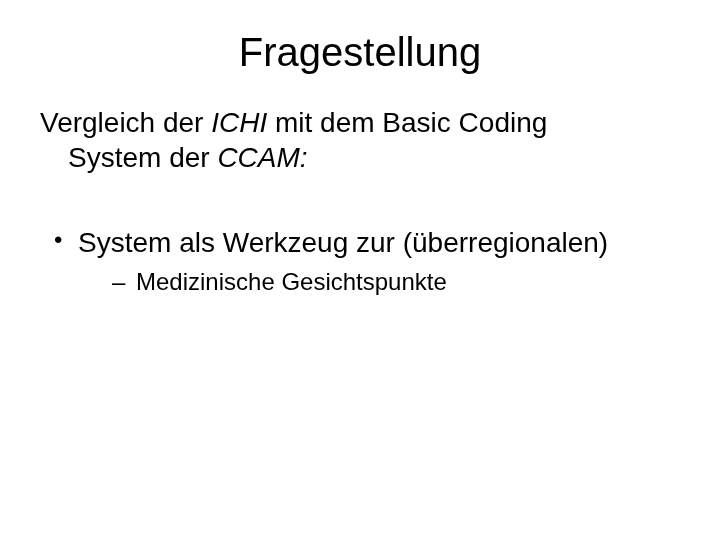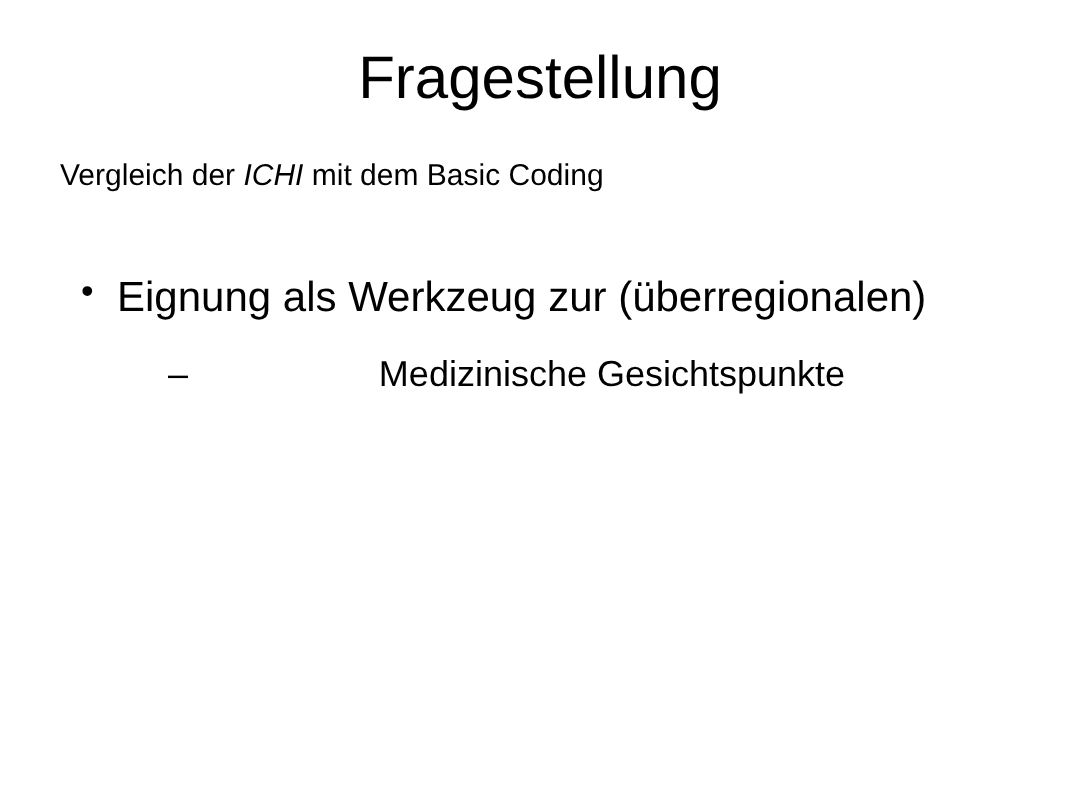--- a/index.html
+++ b/index.html
@@ -18,21 +18,21 @@
     padding: 20px 40px 40px 40px;
     position: relative;
   }
   .title {
     text-align: center;
     font-size: 40px;
     font-weight: 400;
     margin: 10px 0 30px 0;
   }
   .intro {
-    font-size: 20px;
+    font-size: 28px;
     line-height: 1.25;
     margin: 0 0 50px 0;
     padding-left: 0px;
     text-indent: 0;
   }
   .intro .line2 {
     display: block;
     padding-left: 28px;
   }
   .l1-list {
@@ -52,23 +52,22 @@
     position: absolute;
     left: 4px;
     top: 0;
     font-size: 24px;
   }
   .l1-item .line2 {
     display: block;
   }
   .l2-list {
     list-style: none;
-    margin: 19px 0 0 0;
+    margin: 6px 0 0 0;
     padding: 0 0 0 34px;
-    text-align: center;
   }
   .l2-item {
     font-size: 24px;
     line-height: 1.35;
     position: relative;
     padding-left: 24px;
   }
   .l2-item::before {
     content: "–";
     position: absolute;
@@ -79,25 +78,28 @@
 </style>
 </head>
 <body>
 
 <div class="slide">
 
   <h1 class="title">Fragestellung</h1>
 
   <p class="intro">
     <span>Vergleich der </span><em class="term">ICHI</em><span> mit dem Basic Coding</span>
+    <span class="line2">
+      <span>System der </span><em class="term">CCAM:</em>
+    </span>
   </p>
 
   <ul class="l1-list">
     <li class="l1-item">
-      <span>Eignung als Werkzeug zur (überregionalen)</span>
+      <span>System als Werkzeug zur (überregionalen)</span>
 
       <ul class="l2-list">
         <li class="l2-item">Medizinische Gesichtspunkte</li>
       </ul>
     </li>
   </ul>
 
 </div>
 
 </body></html>

